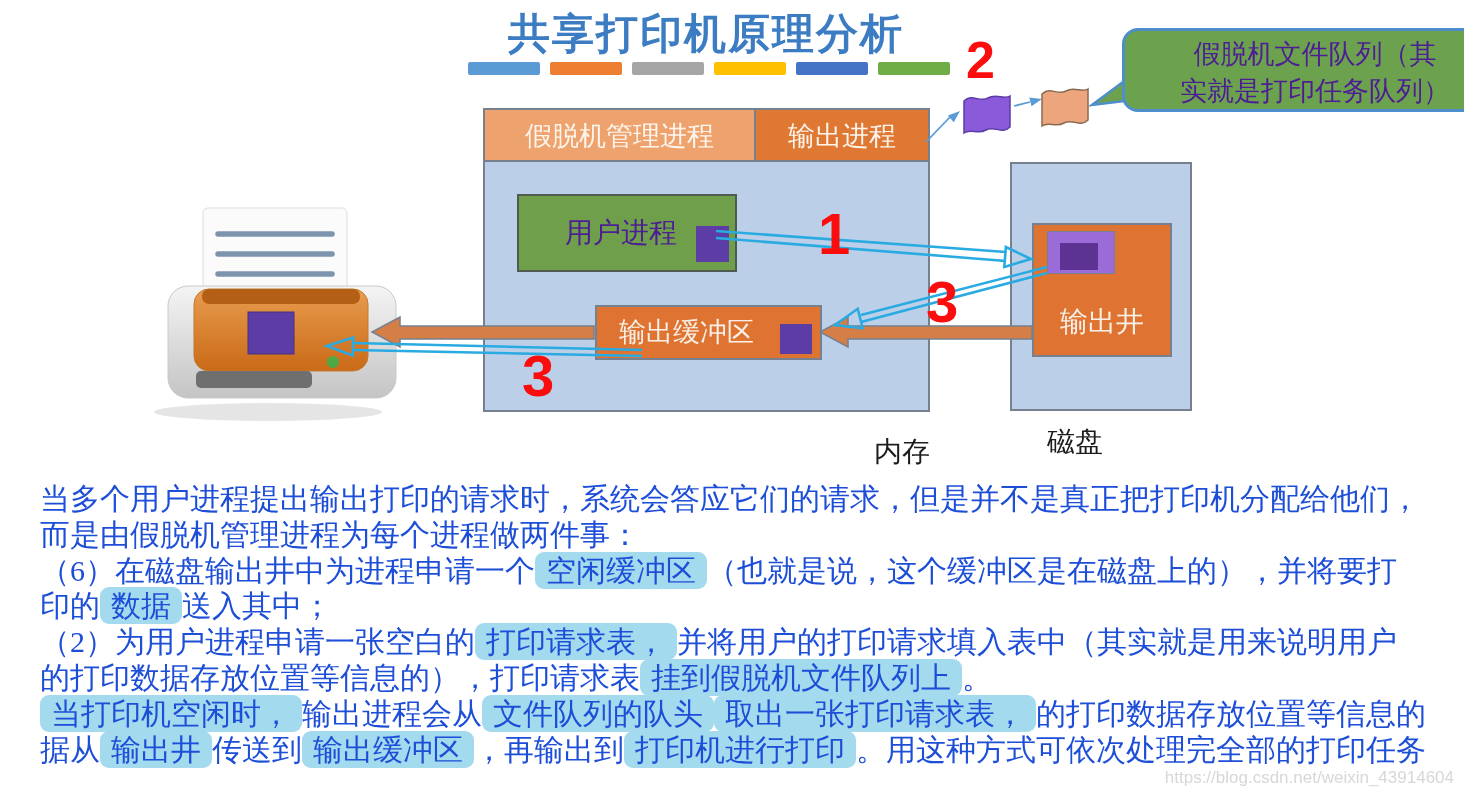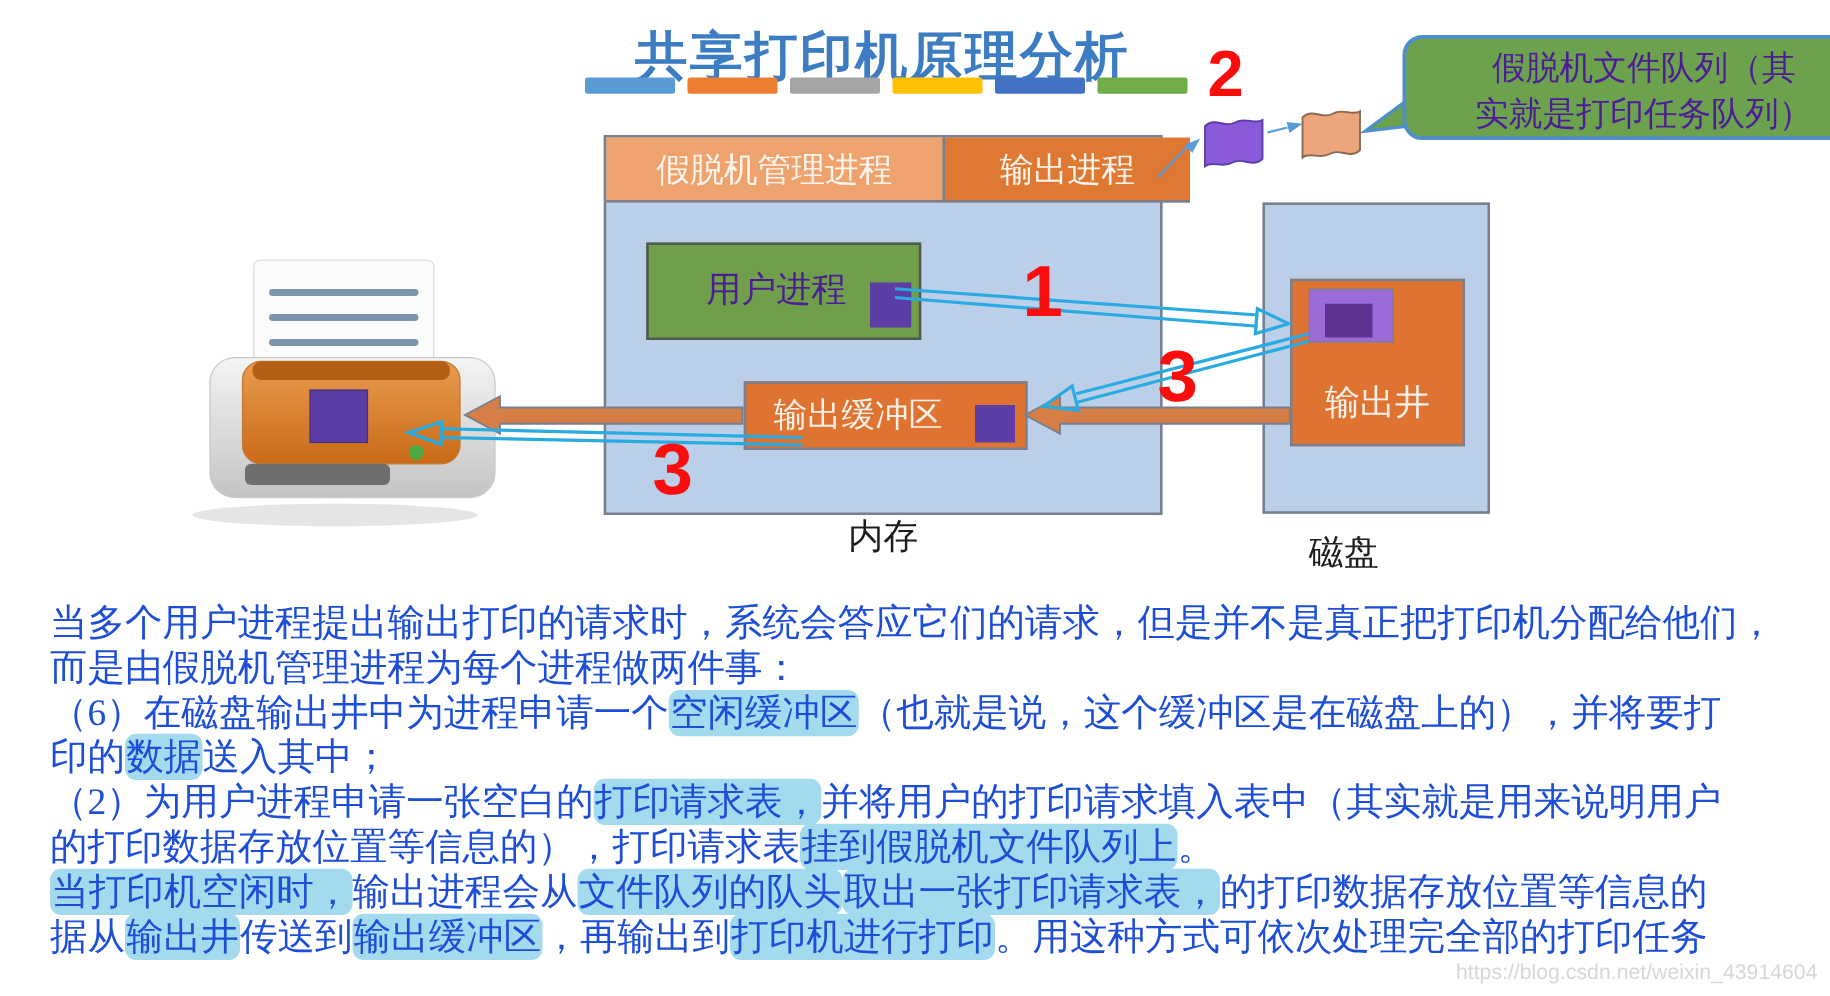--- a/index.html
+++ b/index.html
@@ -1,30 +1,30 @@
 <!DOCTYPE html>
 <html><head>
 <meta charset="utf-8">
 <style>
   html,body{margin:0;padding:0;background:#fff;}
   .canvas{position:relative;width:1464px;height:797px;background:#ffffff;overflow:hidden;
           font-family:"Liberation Serif","DejaVu Serif",serif;}
   .abs{position:absolute;}
   
-  .title{left:356px;top:17px;width:700px;text-align:center;font-size:42px;font-weight:bold;
+  .title{left:356px;top:6px;width:700px;text-align:center;font-size:42px;font-weight:bold;
          color:#3C7CC2;letter-spacing:2px;}
   .bars{left:468px;top:62px;display:flex;gap:10px;}
   .bars .bar{display:inline-block;width:72px;height:13px;border-radius:2px;}
   
   .membox{left:483px;top:108px;width:447px;height:304px;background:#BCCFE8;
           border:2px solid #76808F;box-sizing:border-box;padding-left:28px;}
   .hdr{position:absolute;top:0;height:52px;line-height:52px;text-align:center;color:#FDF4EC;
        font-size:27px;box-sizing:border-box;border-bottom:2px solid #76808F;}
   .hdr-left{left:0;width:271px;background:#EEA36F;border-right:2px solid #76808F;}
-  .hdr-right{left:271px;width:196px;background:#DF7832;}
+  .hdr-right{left:271px;width:172px;background:#DF7832;}
   .uproc{position:absolute;left:32px;top:84px;width:220px;height:78px;background:#6F9F4B;
          border:2px solid #4F5B4F;box-sizing:border-box;color:#4c1d95;font-size:28px;
          line-height:74px;text-align:left;padding-left:46px;}
   .uproc .psq{position:absolute;right:6px;top:30px;width:33px;height:36px;background:#5B3DA5;}
   .obuf{position:absolute;left:110px;top:195px;width:227px;height:55px;background:#DF7432;
         border:2px solid #76808F;box-sizing:border-box;color:#F8EFE6;font-size:27px;
         line-height:51px;padding-left:22px;}
   .obuf .psq{position:absolute;right:8px;top:17px;width:32px;height:30px;background:#5B3DA5;}
   .diskbox{left:1010px;top:162px;width:182px;height:249px;background:#BCCFE8;
            border:2px solid #76808F;box-sizing:border-box;}
@@ -44,21 +44,21 @@
   .stepnum{color:#FB0D0D;font-weight:bold;font-family:"Liberation Sans","DejaVu Sans",sans-serif;}
   .n1{left:818px;top:200px;font-size:58px;}
   .n2{left:966px;top:30px;font-size:52px;}
   .n3a{left:926px;top:268px;font-size:58px;}
   .n3b{left:522px;top:342px;font-size:58px;}
   
   .overlay{left:0;top:0;pointer-events:none;}
   
   .body-text{left:40px;top:481px;width:1430px;font-size:30px;color:#1d4ed8;}
   .tline{height:35.8px;line-height:35.8px;white-space:nowrap;}
-  .hl{background:#A3DAEE;border-radius:9px;padding:2px 1px;}
+  .hl{background:#A3DAEE;border-radius:9px;padding:2px 11px;}
   .watermark{left:0;top:768px;width:1454px;text-align:right;font-size:17px;color:#D7D7D7;
              font-family:"Liberation Sans","DejaVu Sans",sans-serif;}
 </style>
 </head>
 <body>
 
 <div class="canvas">
 
   <div class="abs title">共享打印机原理分析</div>
   <div class="abs bars" id="accent-bars">
@@ -85,21 +85,21 @@
 
   <div class="abs diskbox">
     <div class="well">
       <div class="well-slot">
         <div class="well-slot-inner"></div>
       </div>
       <div class="well-label">输出井</div>
     </div>
   </div>
 
-  <div class="abs blabel" style="left:483px;top:410px;width:447px;">内存</div>
+  <div class="abs blabel" style="left:483px;top:433px;width:447px;text-align:right;">内存</div>
   <div class="abs blabel" style="left:1010px;top:423px;width:130px;">磁盘</div>
 
   <svg class="abs" style="left:140px;top:190px;" width="270" height="235" viewBox="0 0 270 235">
     <defs>
       <linearGradient id="gbody" x1="0" y1="0" x2="0" y2="1">
         <stop offset="0" stop-color="#F4F4F4"></stop>
           <stop offset="1" stop-color="#C4C4C4"></stop>
       </linearGradient>
       <linearGradient id="gorange" x1="0" y1="0" x2="0" y2="1">
         <stop offset="0" stop-color="#E99C4F"></stop>

